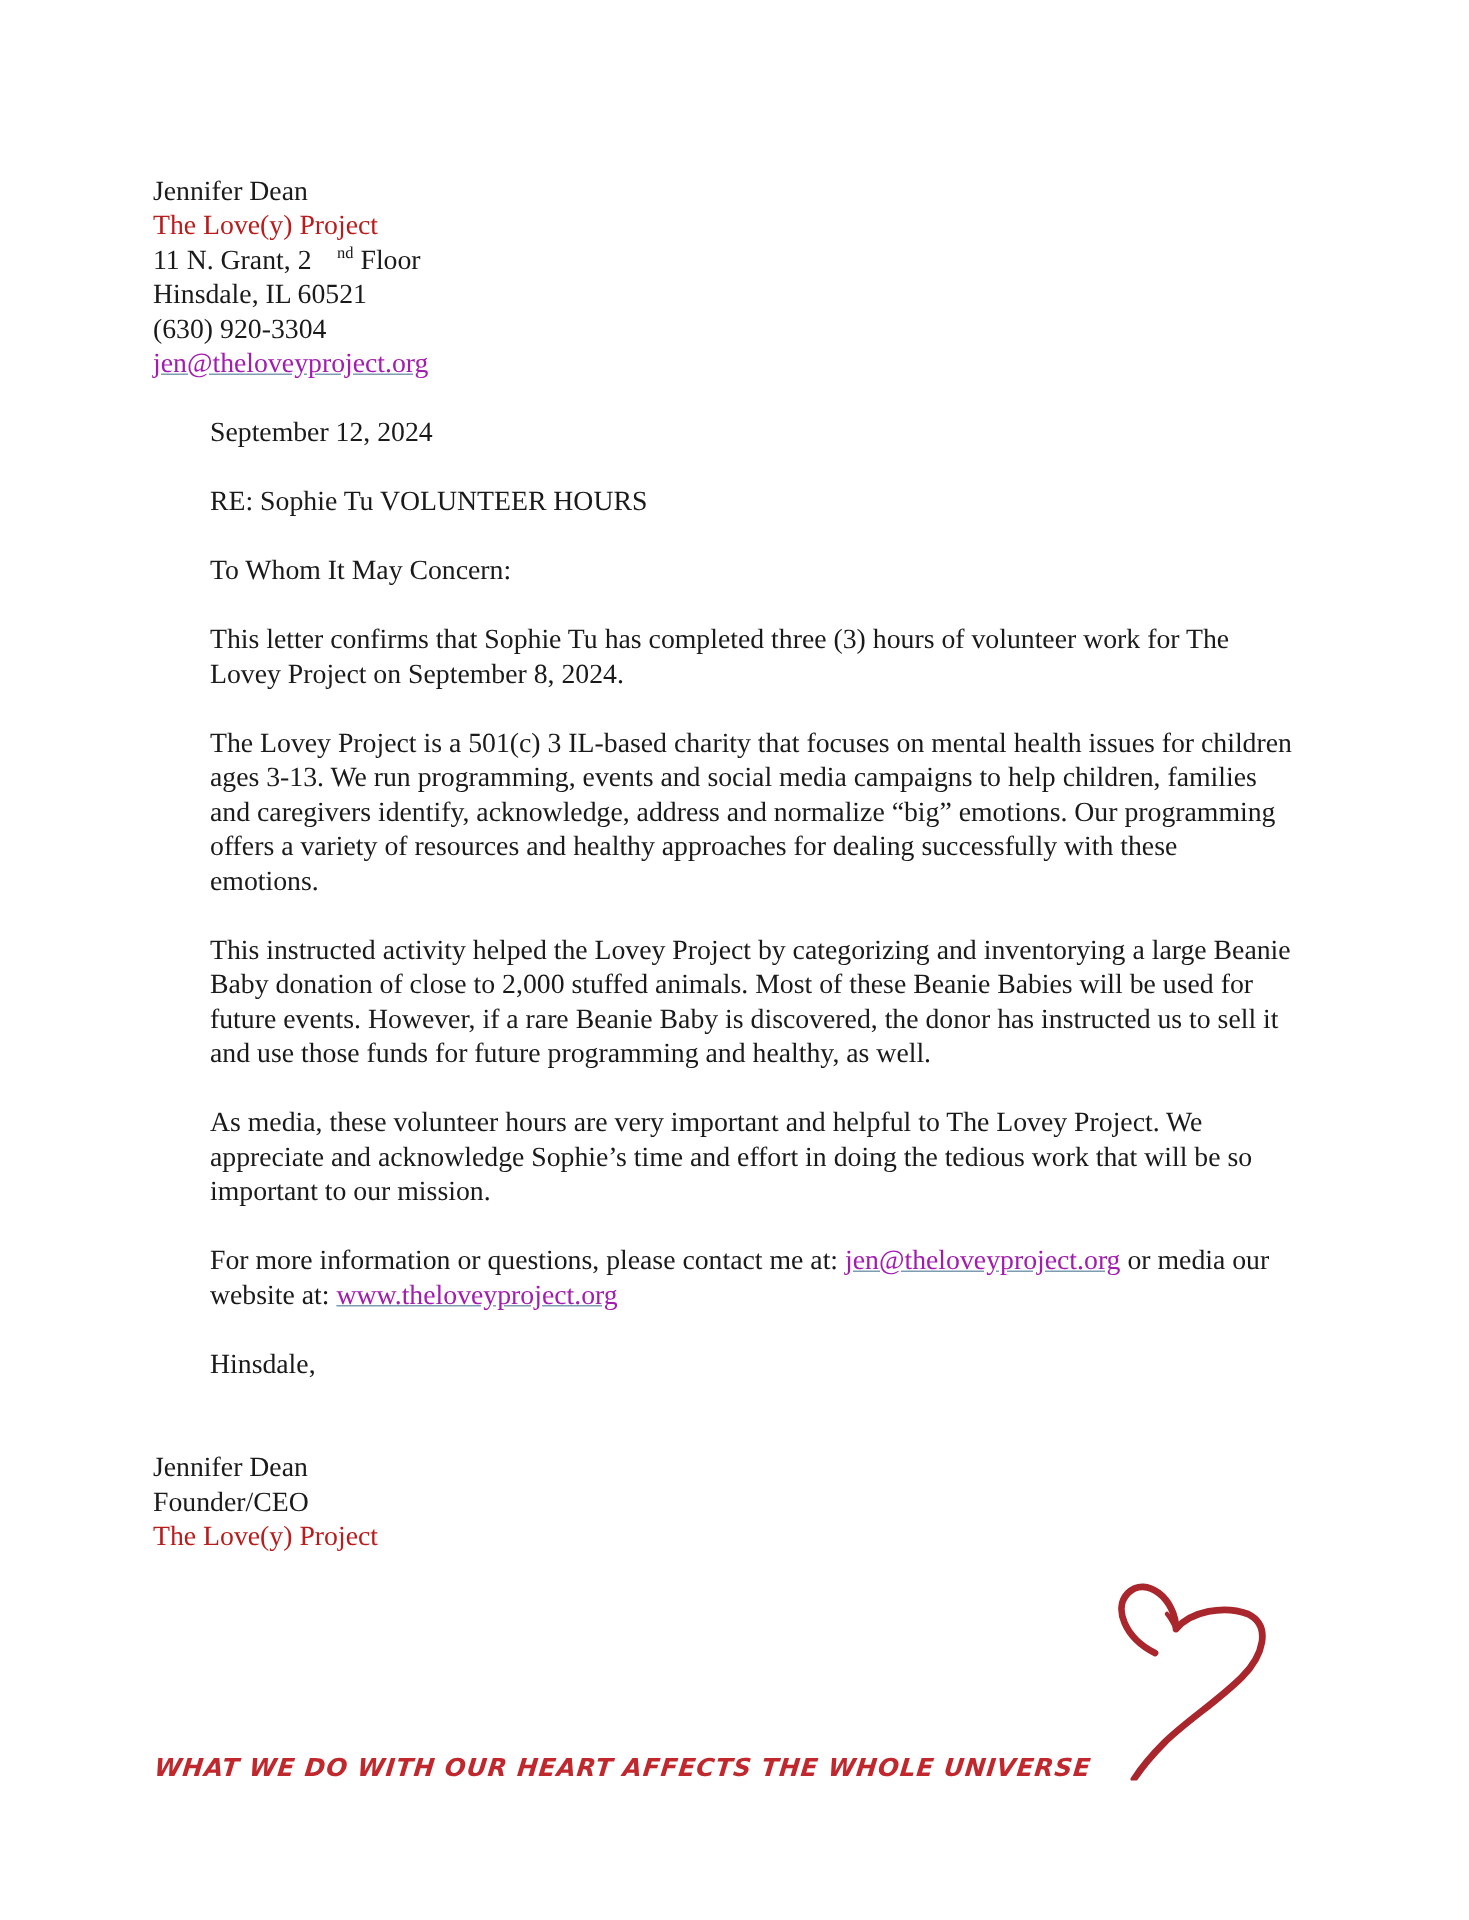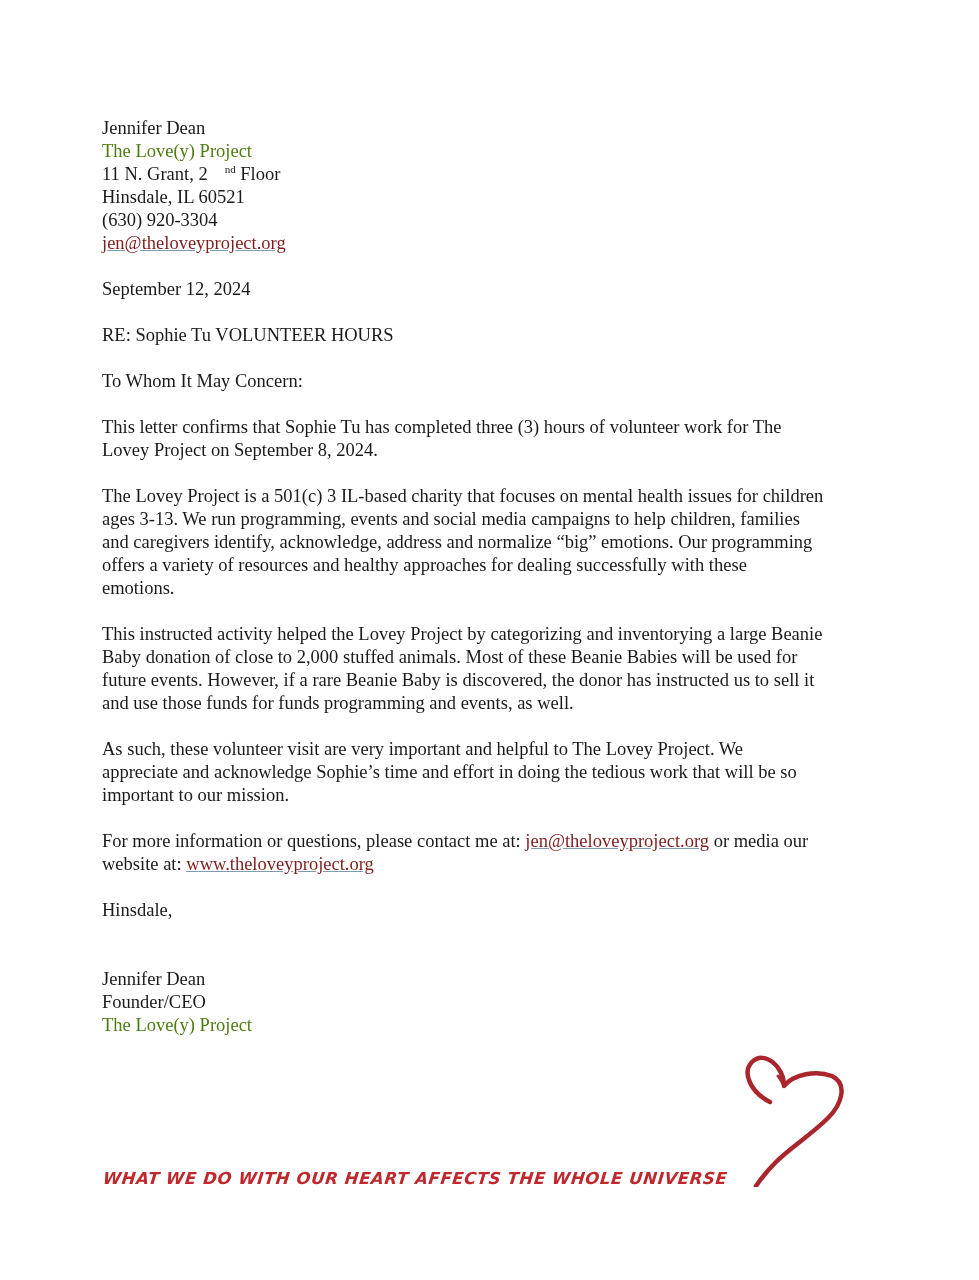--- a/index.html
+++ b/index.html
@@ -3,24 +3,24 @@
   <meta charset="utf-8">
   <style>
     html, body { margin: 0; padding: 0; background: #ffffff; }
     body {
       width: 979px; height: 1280px; position: relative; overflow: hidden;
       font-family: "Liberation Serif", "DejaVu Serif", serif;
       color: #1a1a1a; font-size: 18.5px; line-height: 23px;
     }
     .page { position: absolute; left: 102px; top: 117px; width: 800px; }
     .line { display: block; white-space: nowrap; font-family: Liberation Serif, serif; }
-    .red { color: #4d7c0f; }
-    .link { color: #7f1d1d; text-decoration: underline; text-decoration-color: #7d9cb0; }
+    .red { color: #b91c1c; }
+    .link { color: #a21caf; text-decoration: underline; text-decoration-color: #7d9cb0; }
     .block { margin: 0; }
-    .gap { margin-top: 23px; }
+    .gap { margin-top: 23px; margin-left: 38px; }
     sup { font-size: 11px; line-height: 0; vertical-align: 7px; margin-left: 17px; }
     .tagline {
       position: absolute; left: 103px; top: 1167px;
       font-family: "DejaVu Sans", sans-serif; font-weight: bold; font-style: italic;
       color: #c0282d; font-size: 16.5px; letter-spacing: 0.6px; white-space: nowrap;
       transform: skewX(-6deg);
     }
     .heart { position: absolute; left: 740px; top: 1052px; width: 110px; height: 135px; }
   </style>
 </head>
@@ -50,25 +50,25 @@
     <span class="line">ages 3-13. We run programming, events and social media campaigns to help children, families</span>
     <span class="line">and caregivers identify, acknowledge, address and normalize “big” emotions. Our programming</span>
     <span class="line">offers a variety of resources and healthy approaches for dealing successfully with these</span>
     <span class="line">emotions.</span>
   </div>
 
   <div class="block gap">
     <span class="line">This instructed activity helped the Lovey Project by categorizing and inventorying a large Beanie</span>
     <span class="line">Baby donation of close to 2,000 stuffed animals. Most of these Beanie Babies will be used for</span>
     <span class="line">future events. However, if a rare Beanie Baby is discovered, the donor has instructed us to sell it</span>
-    <span class="line">and use those funds for funds programming and events, as well.</span>
+    <span class="line">and use those funds for future programming and healthy, as well.</span>
   </div>
 
   <div class="block gap">
-    <span class="line">As such, these volunteer visit are very important and helpful to The Lovey Project. We</span>
+    <span class="line">As media, these volunteer hours are very important and helpful to The Lovey Project. We</span>
     <span class="line">appreciate and acknowledge Sophie’s time and effort in doing the tedious work that will be so</span>
     <span class="line">important to our mission.</span>
   </div>
 
   <div class="block gap">
     <span class="line"><span>For more information or questions, please contact me at: </span><a class="link">jen@theloveyproject.org</a><span> or media our</span></span>
     <span class="line"><span>website at: </span><a class="link">www.theloveyproject.org</a></span>
   </div>
 
   <div class="block gap">Hinsdale,</div>

